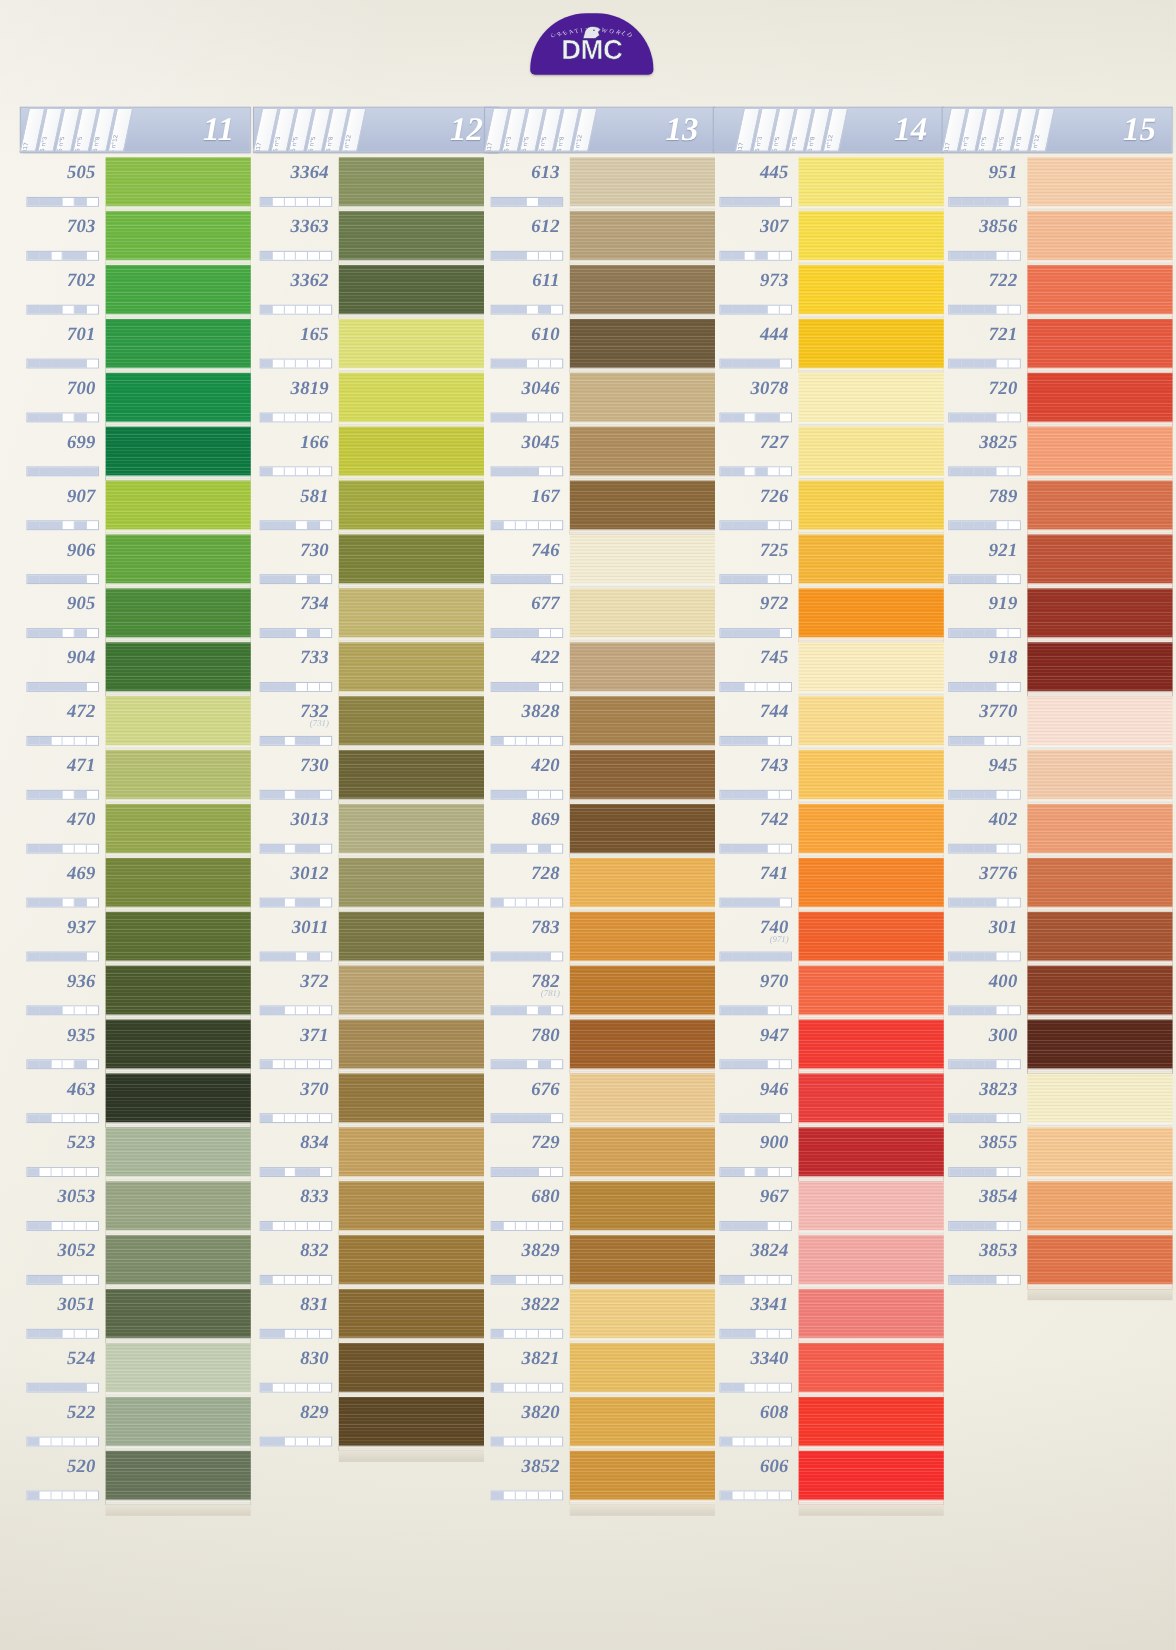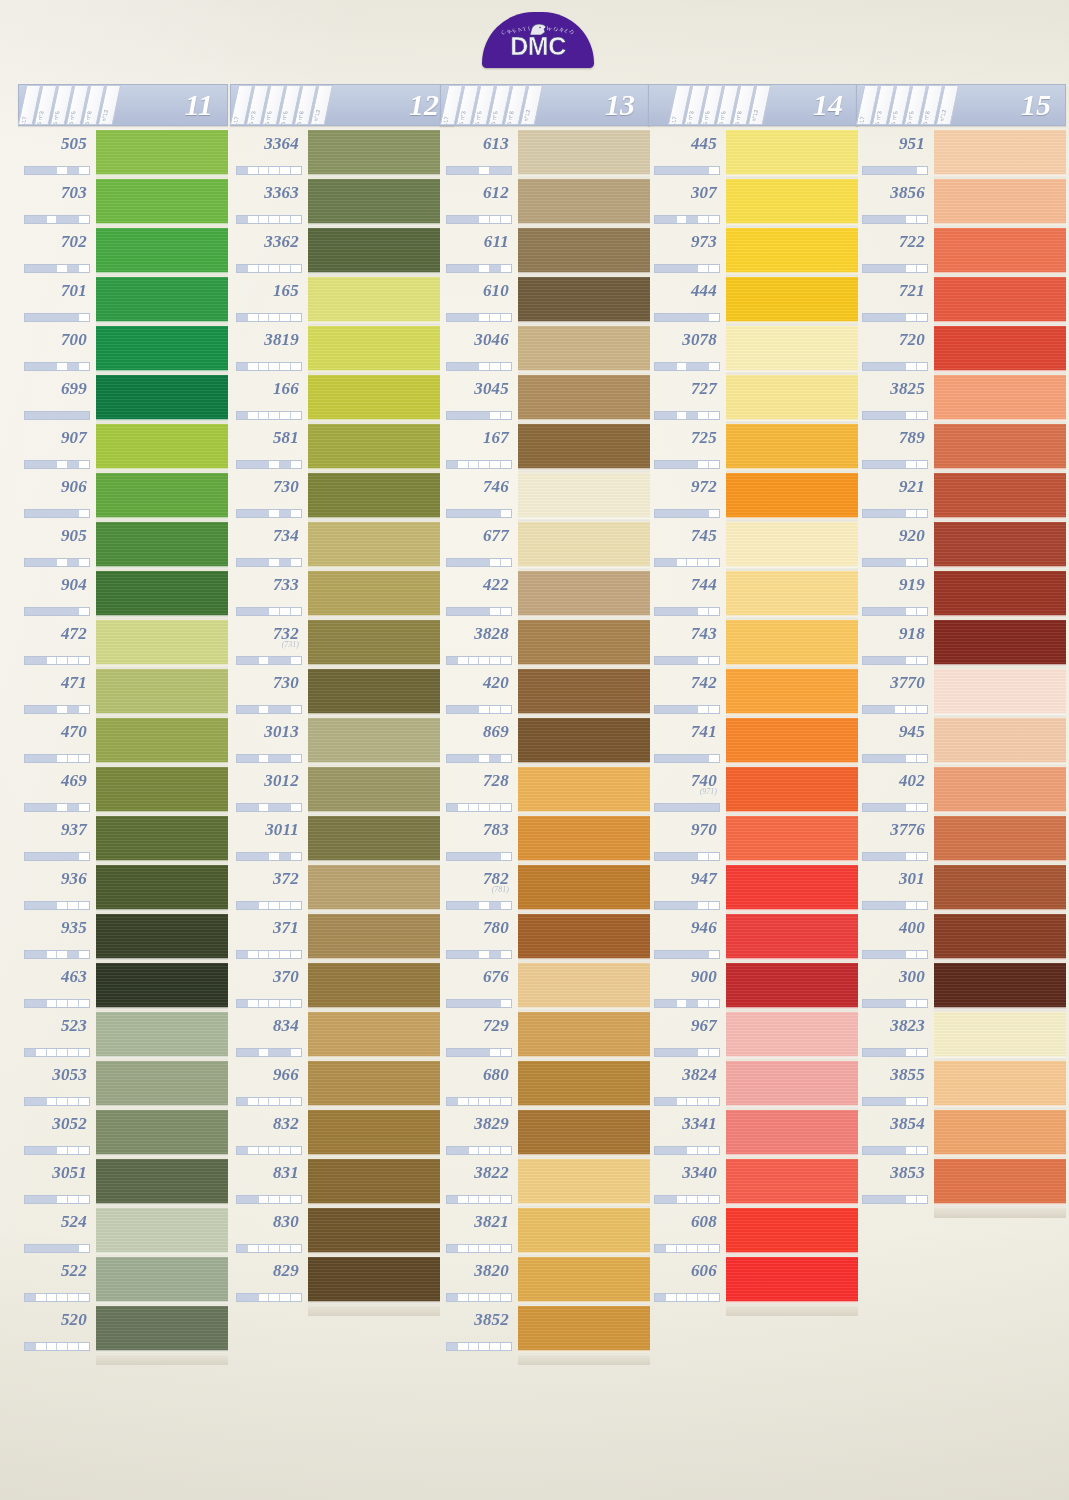--- a/index.html
+++ b/index.html
@@ -73,20 +73,21 @@
   #chart{ position:absolute; left:0; top:0; width:1069px; height:1500px; }
   .column{ position:absolute; top:84px; }
   
   .col-header{
     position:relative;
     height:42px;
     background:linear-gradient(180deg,#c9d2e4 0%, #bcc7dd 55%, #b2bdd6 100%);
     border:1px solid #aab5cd;
     display:flex; align-items:stretch;
     box-shadow:0 1px 1px rgba(0,0,0,0.10);
+    margin-top:13px;
   }
   .tab-strip{
     display:flex; align-items:stretch;
     padding-left:3px;
     transform:skewX(-12deg);
   }
   .tab{
     width:15px; margin-right:1px;
     background:linear-gradient(90deg,#fdfdfd 0%, #f4f5f8 100%);
     border:1px solid #c3cbdc;
@@ -967,21 +968,21 @@
                 <i></i>
                 <i class="off"></i>
               </div>
             </div>
             <div class="swatch" style="background: rgb(198, 162, 96);">
               <div class="gap"></div>
             </div>
           </div>
           <div class="row">
             <div class="num-cell">
-              <span class="num">966</span>
+              <span class="num">833</span>
               <div class="boxes">
                 <i></i>
                 <i class="off"></i>
                 <i class="off"></i>
                 <i class="off"></i>
                 <i class="off"></i>
                 <i class="off"></i>
               </div>
             </div>
             <div class="swatch" style="background: rgb(178, 143, 77);">
@@ -1604,20 +1605,36 @@
                 <i class="off"></i>
                 <i class="off"></i>
               </div>
             </div>
             <div class="swatch" style="background: rgb(249, 232, 148);">
               <div class="gap"></div>
             </div>
           </div>
           <div class="row">
             <div class="num-cell">
+              <span class="num">726</span>
+              <div class="boxes">
+                <i></i>
+                <i></i>
+                <i></i>
+                <i></i>
+                <i class="off"></i>
+                <i class="off"></i>
+              </div>
+            </div>
+            <div class="swatch" style="background: rgb(248, 210, 78);">
+              <div class="gap"></div>
+            </div>
+          </div>
+          <div class="row">
+            <div class="num-cell">
               <span class="num">725</span>
               <div class="boxes">
                 <i></i>
                 <i></i>
                 <i></i>
                 <i></i>
                 <i class="off"></i>
                 <i class="off"></i>
               </div>
             </div>
@@ -2051,36 +2068,20 @@
                 <i class="off"></i>
                 <i class="off"></i>
               </div>
             </div>
             <div class="swatch" style="background: rgb(192, 84, 56);">
               <div class="gap"></div>
             </div>
           </div>
           <div class="row">
             <div class="num-cell">
-              <span class="num">920</span>
-              <div class="boxes">
-                <i></i>
-                <i></i>
-                <i></i>
-                <i></i>
-                <i class="off"></i>
-                <i class="off"></i>
-              </div>
-            </div>
-            <div class="swatch" style="background: rgb(168, 68, 48);">
-              <div class="gap"></div>
-            </div>
-          </div>
-          <div class="row">
-            <div class="num-cell">
               <span class="num">919</span>
               <div class="boxes">
                 <i></i>
                 <i></i>
                 <i></i>
                 <i></i>
                 <i class="off"></i>
                 <i class="off"></i>
               </div>
             </div>

